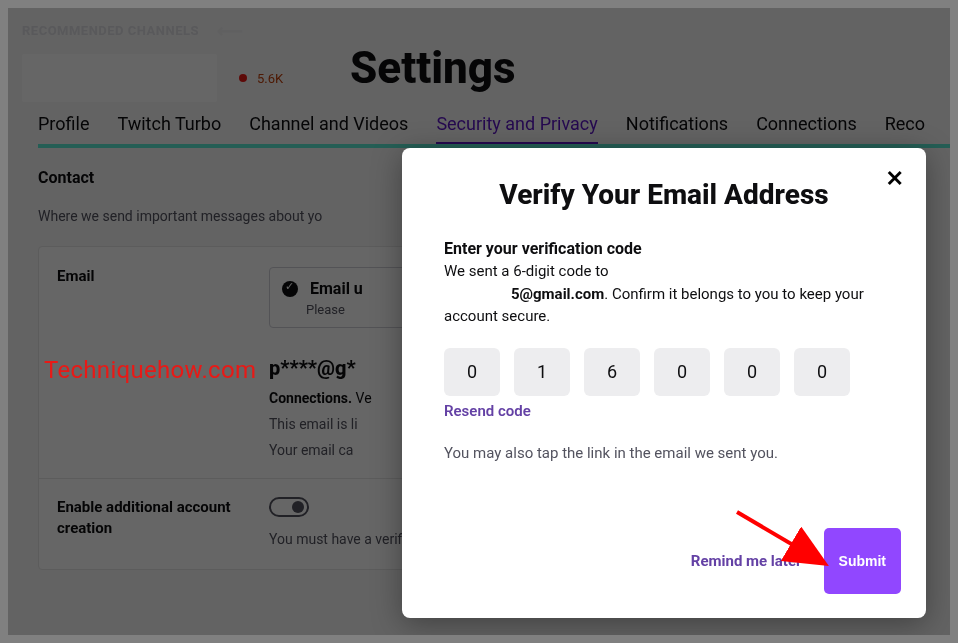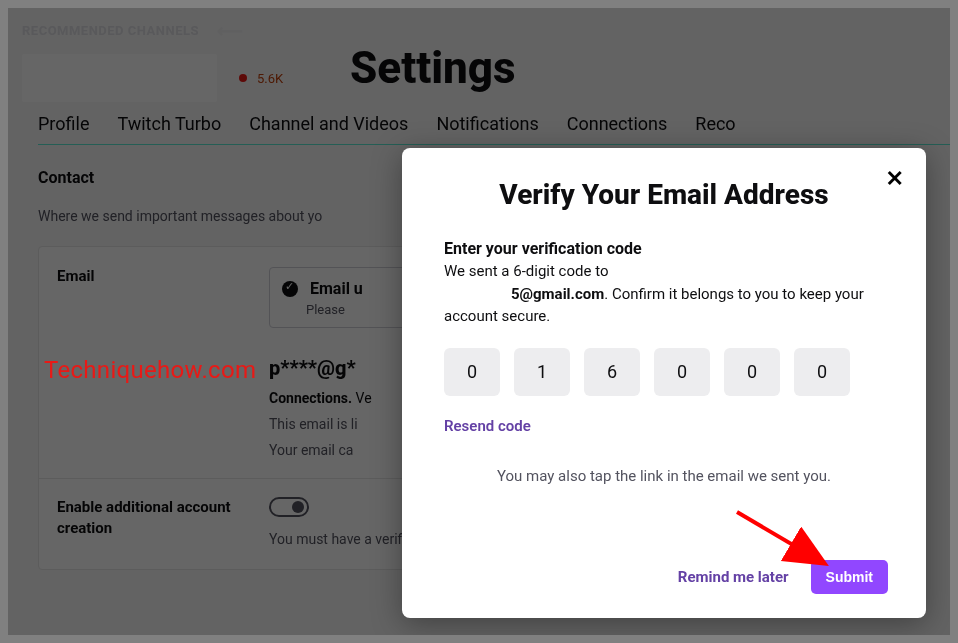--- a/index.html
+++ b/index.html
@@ -47,21 +47,21 @@
     .live-dot { width: 8px; height: 8px; border-radius: 50%; background: #e91916; margin-left: 12px; }
     .viewer-count { color: #c2410c; font-size: 13px; }
     .main-title {
       position: absolute; top: 34px; left: 342px;
       font-size: 44px; font-weight: 800; color: #0e0e10;
     }
     .tabs {
       position: absolute; top: 105px; left: 30px; right: 0;
       display: flex; gap: 28px;
       color: #0e0e10; font-size: 18px;
-      border-bottom: 1px solid #5eead4;
+      border-bottom: 4px solid #5eead4;
       padding-bottom: 10px;
       white-space: nowrap; overflow: hidden;
     }
     .tabs .tab { color: #0e0e10; cursor: pointer;}
     .tabs .tab.active { color: #5c16c5; border-bottom: 2px solid #5c16c5; padding-bottom: 8px; margin-bottom: -10px;}
     .section-title {
       position: absolute; top: 160px; left: 30px;
       font-size: 16px; font-weight: 700; color: #0e0e10;
     }
     .section-sub {
@@ -108,27 +108,27 @@
     .close-x { position: absolute; top: 18px; right: 22px; font-size: 22px; font-weight: 800; cursor: pointer;}
     .modal h1 { font-size: 28px; font-weight: 800; color: #0e0e10; text-align: center;}
     .modal h2 { font-size: 16px; font-weight: 700; margin-top: 28px; color: #0e0e10;}
     .modal p { font-size: 15px; color: #0e0e10; margin-top: 2px; line-height: 1.5;}
     .code-row { display: flex; gap: 14px; margin-top: 20px;}
     .code-box {
       width: 56px; height: 48px; background: #ededef; border-radius: 6px;
       display: flex; align-items: center; justify-content: center;
       font-size: 18px; color: #0e0e10;
     }
-    .resend { color: #6441a5; font-size: 15px; margin-top: 21px; font-weight: 600; cursor: pointer;}
-    .tap-link { color: #53535f; font-size: 15px; margin-top: 32px; text-align: center;}
-    .modal-footer { position: absolute; bottom: 24px; right: 38px; display: flex; align-items: center; gap: 22px;}
+    .resend { color: #6441a5; font-size: 15px; margin-top: 6px; font-weight: 600; cursor: pointer;}
+    .tap-link { color: #53535f; font-size: 15px; margin-top: 24px;}
+    .modal-footer { position: absolute; bottom: 24px; right: 25px; display: flex; align-items: center; gap: 22px;}
     .remind { color: #6441a5; font-size: 15px; font-weight: 700; cursor: pointer;}
     .submit-btn {
       background: #9147ff; color: #fff; border: none; border-radius: 5px;
-      padding: 9px 15px; font-size: 14px; font-weight: 700; cursor: pointer;
+      padding: 25px 15px; font-size: 14px; font-weight: 700; cursor: pointer;
     }
     
     .arrow {
       position: absolute; z-index: 20;
       top: 496px; left: 724px;
       pointer-events: none;
     }
   </style>
 </head>
 <body>
@@ -146,20 +146,21 @@
     <span class="live-dot"></span>
     <span class="viewer-count">5.6K</span>
   </div>
 
   <div class="main-title">Settings</div>
 
   <div class="tabs">
     <span class="tab">Profile</span>
     <span class="tab">Twitch Turbo</span>
     <span class="tab">Channel and Videos</span>
+    <span class="tab active">Security and Privacy</span>
     <span class="tab">Notifications</span>
     <span class="tab">Connections</span>
     <span class="tab">Reco</span>
   </div>
 
   <div class="section-title">Contact</div>
   <div class="section-sub">Where we send important messages about yo</div>
 
   <div class="card">
     <div class="card-row1">

